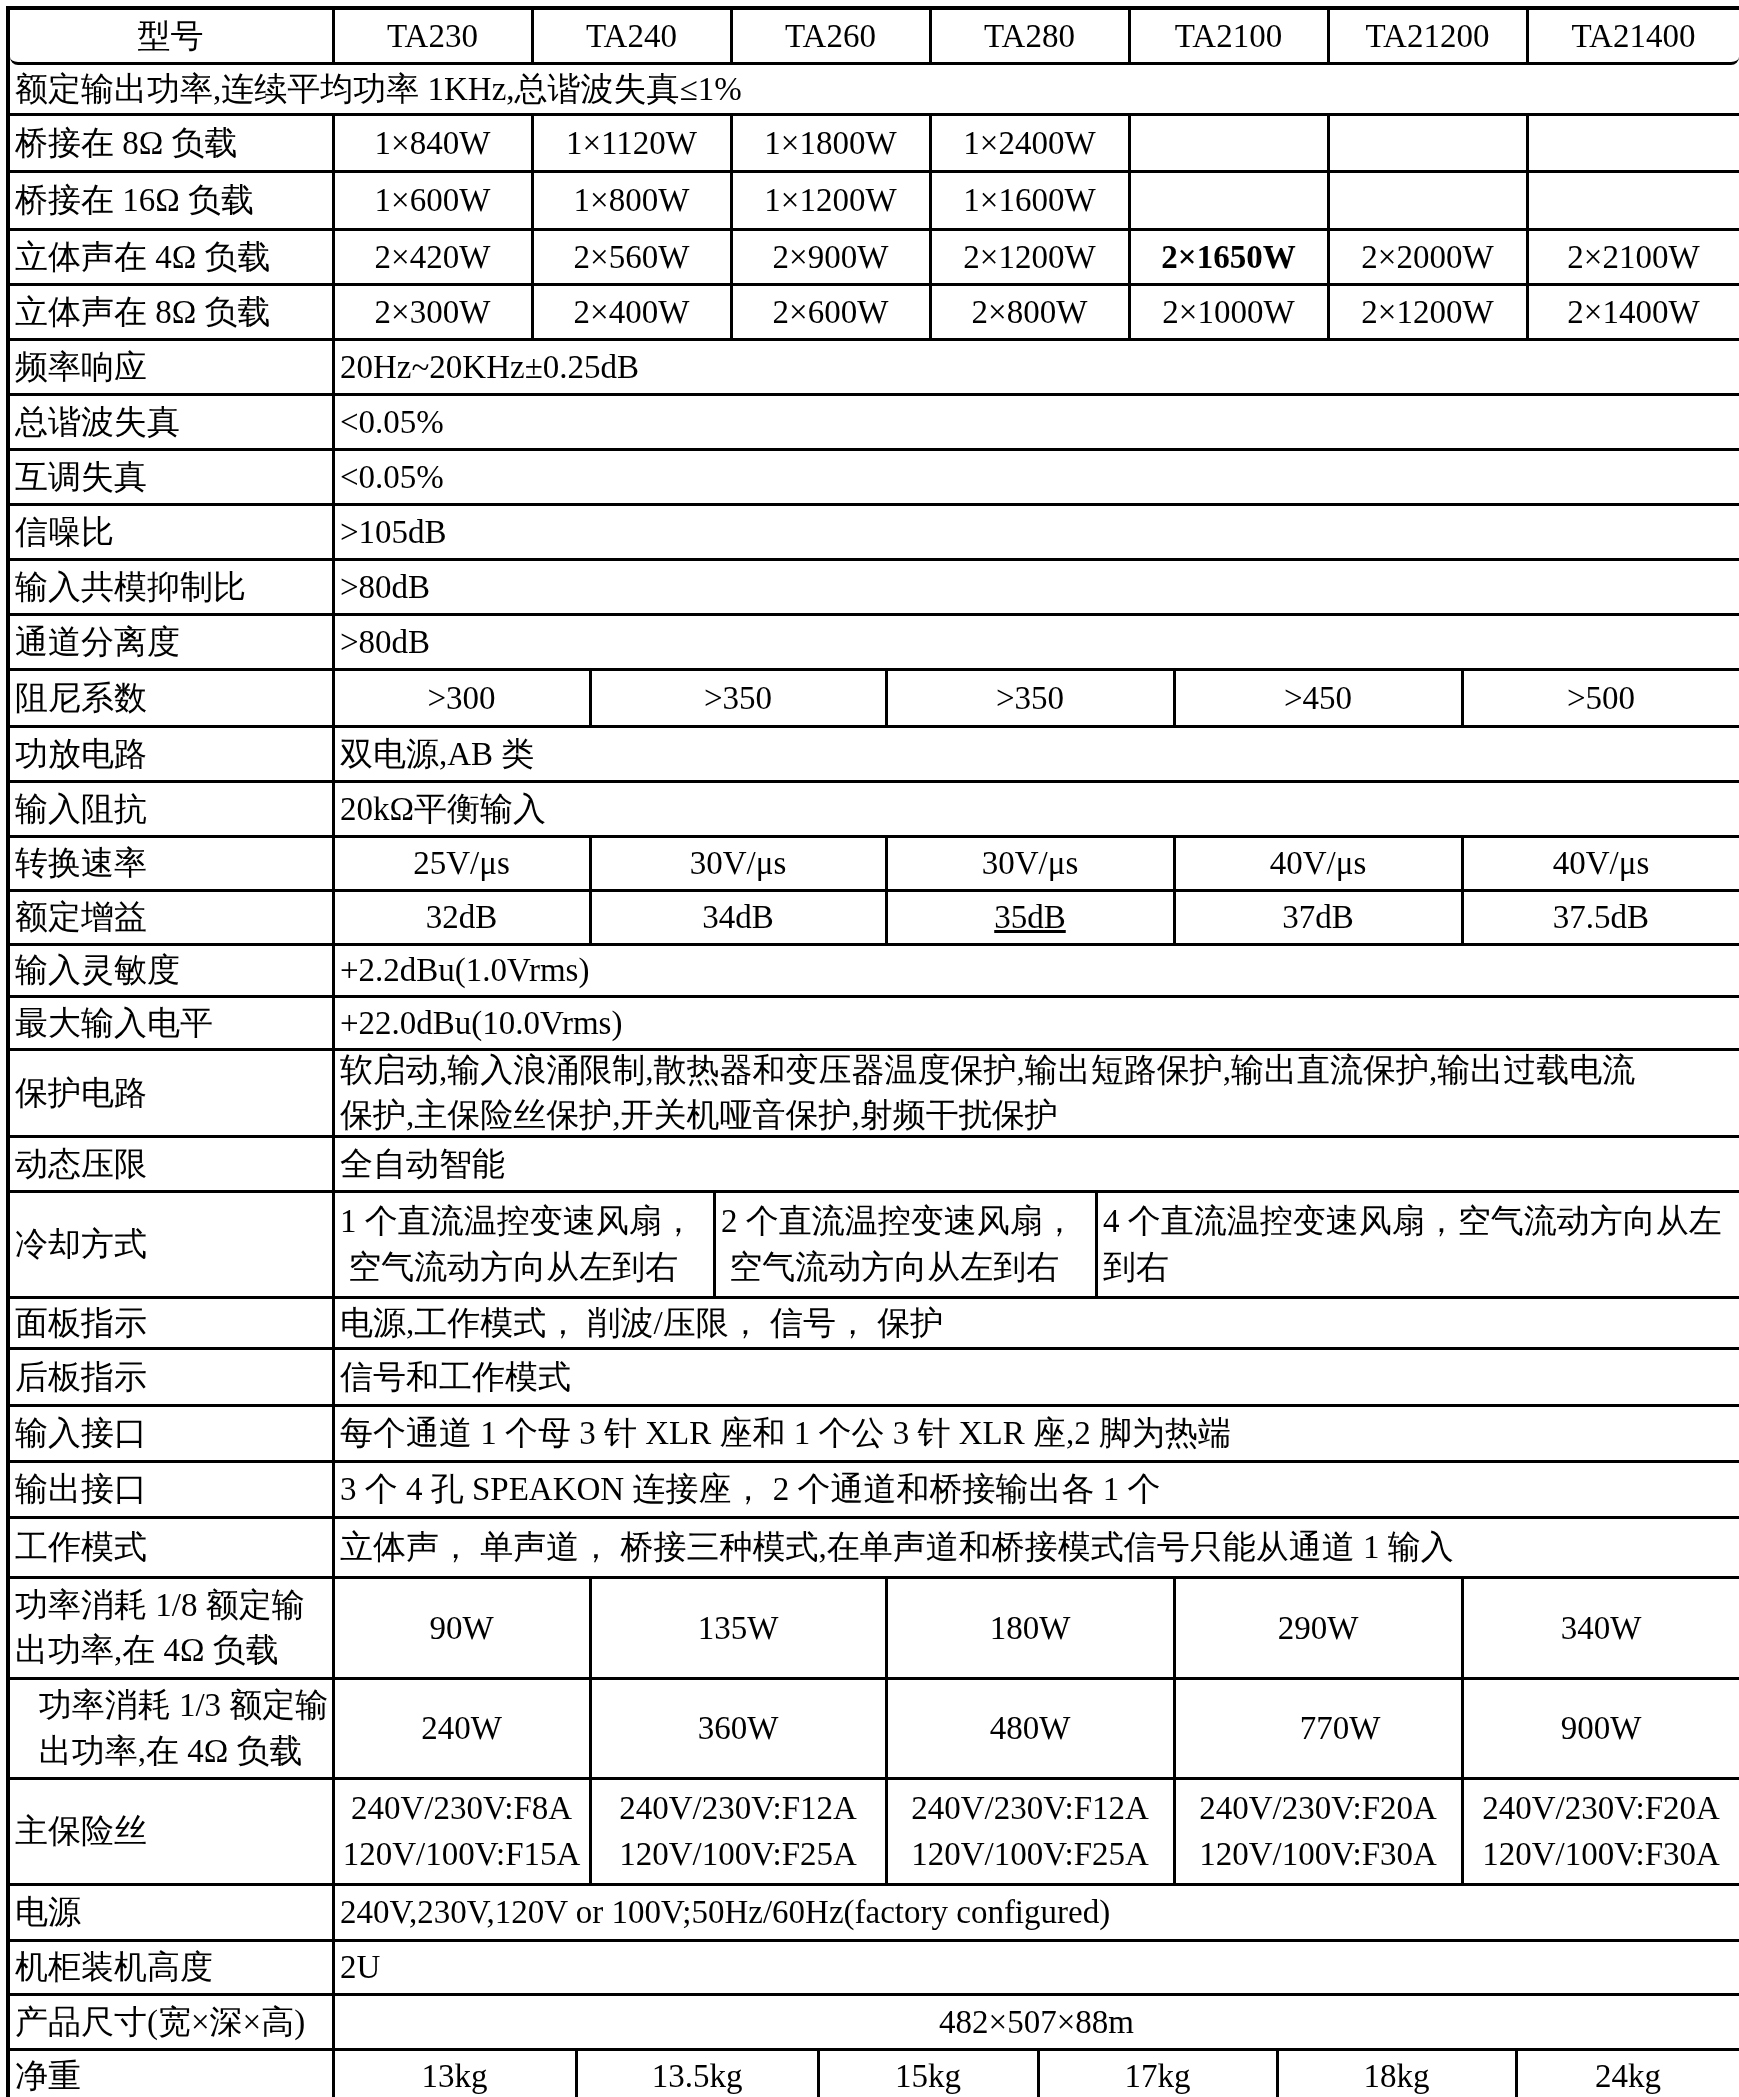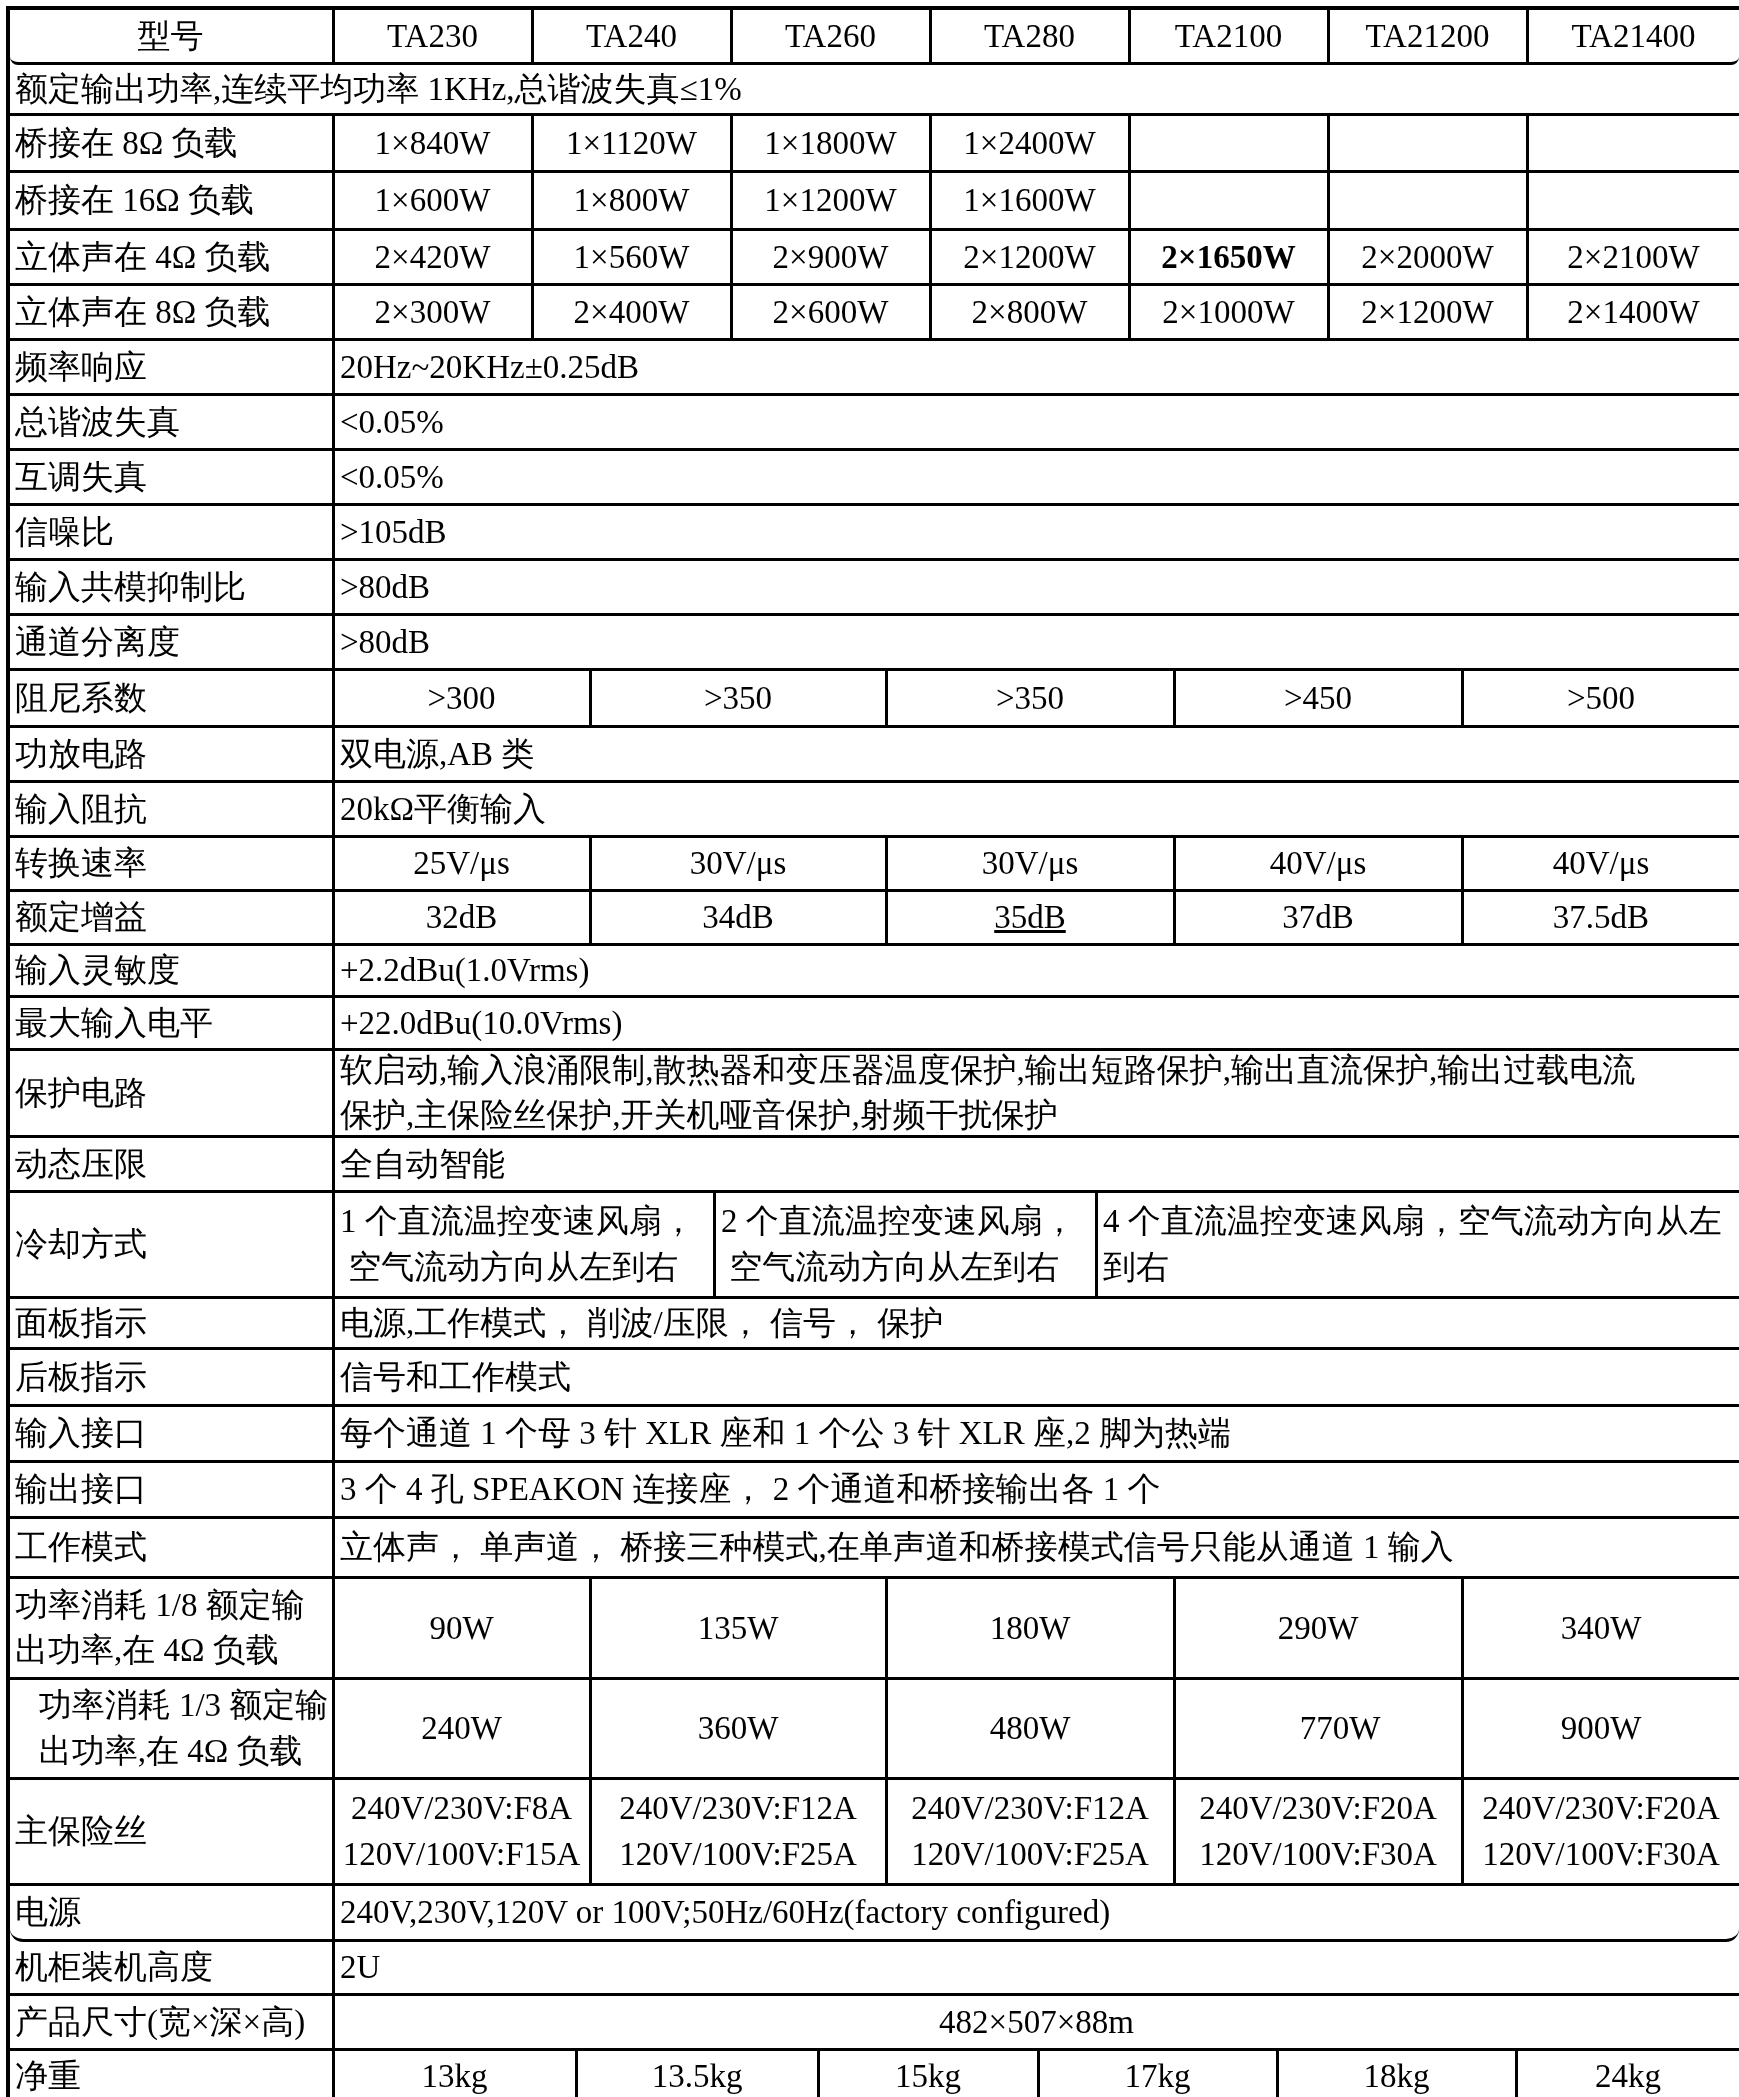--- a/index.html
+++ b/index.html
@@ -112,21 +112,21 @@
       </div>
     </div>
     <div class="row" style="height: 55px;">
       <div class="cell left" style="width: 325px;">
         <div class="txt">立体声在 4Ω 负载</div>
       </div>
       <div class="cell center" style="width: 199px;">
         <div class="txt">2×420W</div>
       </div>
       <div class="cell center" style="width: 199px;">
-        <div class="txt">1×560W</div>
+        <div class="txt">2×560W</div>
       </div>
       <div class="cell center" style="width: 199px;">
         <div class="txt">2×900W</div>
       </div>
       <div class="cell center" style="width: 199px;">
         <div class="txt">2×1200W</div>
       </div>
       <div class="cell center" style="width: 199px; font-weight: bold;">
         <div class="txt">2×1650W</div>
       </div>
@@ -437,21 +437,21 @@
       </div>
       <div class="cell center" style="width: 288px;">
         <div class="txt">240V/230V:F20A
 120V/100V:F30A</div>
       </div>
       <div class="cell center grow last">
         <div class="txt">240V/230V:F20A
 120V/100V:F30A</div>
       </div>
     </div>
-    <div class="row" style="height: 56px; border-radius: 13px;">
+    <div class="row" style="height: 56px;">
       <div class="cell left" style="width: 325px;">
         <div class="txt">电源</div>
       </div>
       <div class="cell left grow last">
         <div class="txt">240V,230V,120V or 100V;50Hz/60Hz(factory configured)</div>
       </div>
     </div>
     <div class="row" style="height: 54px;">
       <div class="cell left" style="width: 325px;">
         <div class="txt">机柜装机高度</div>

